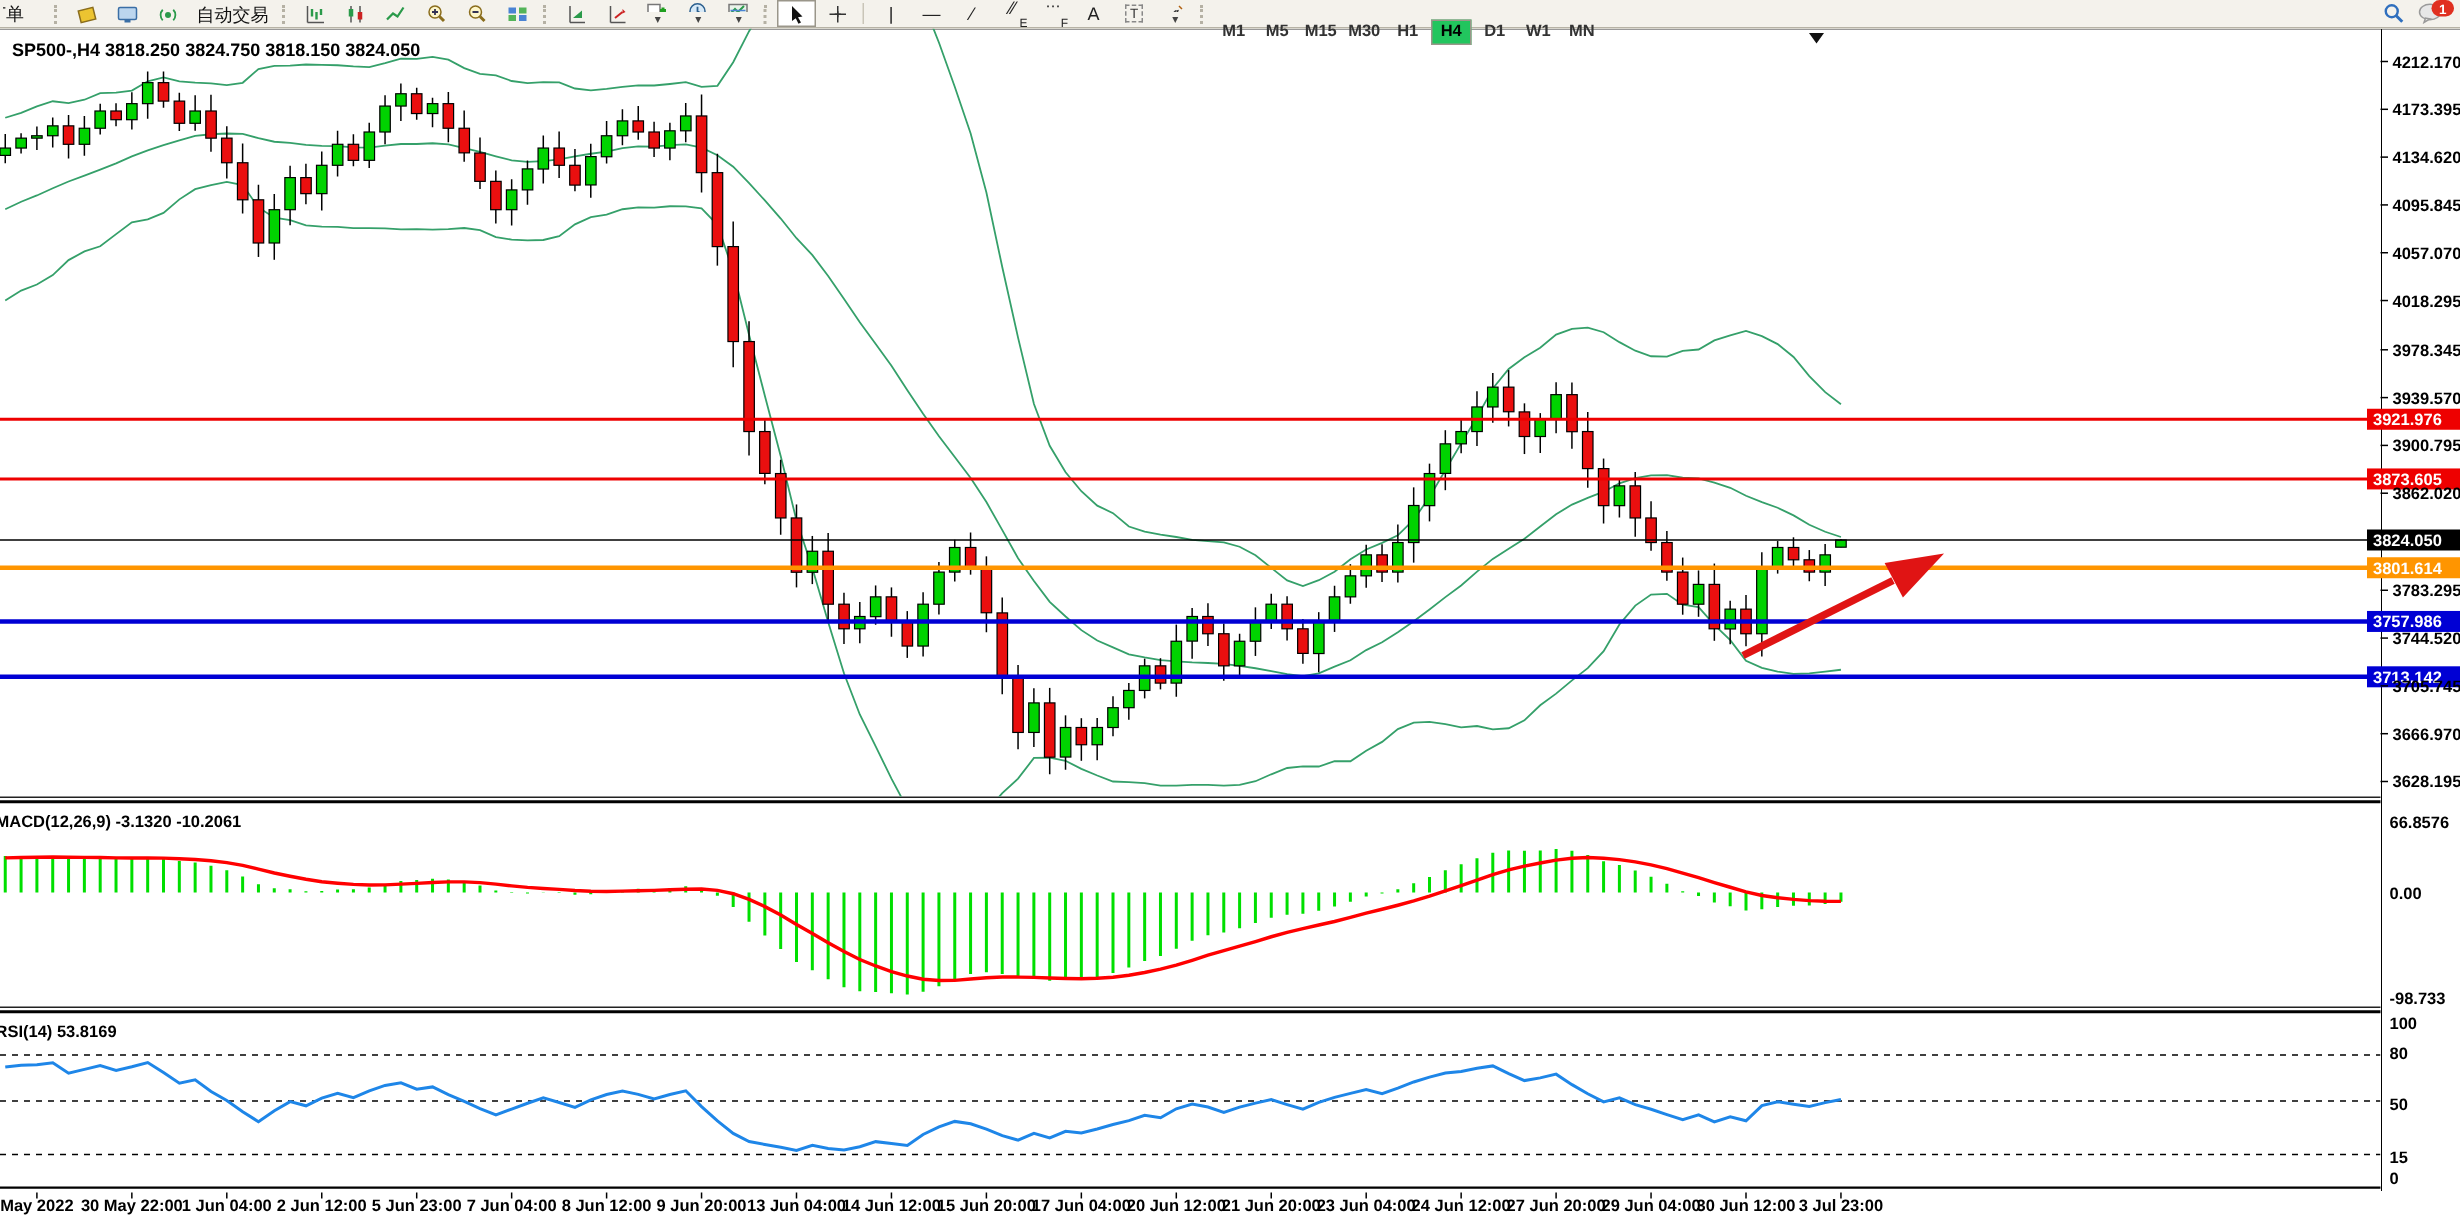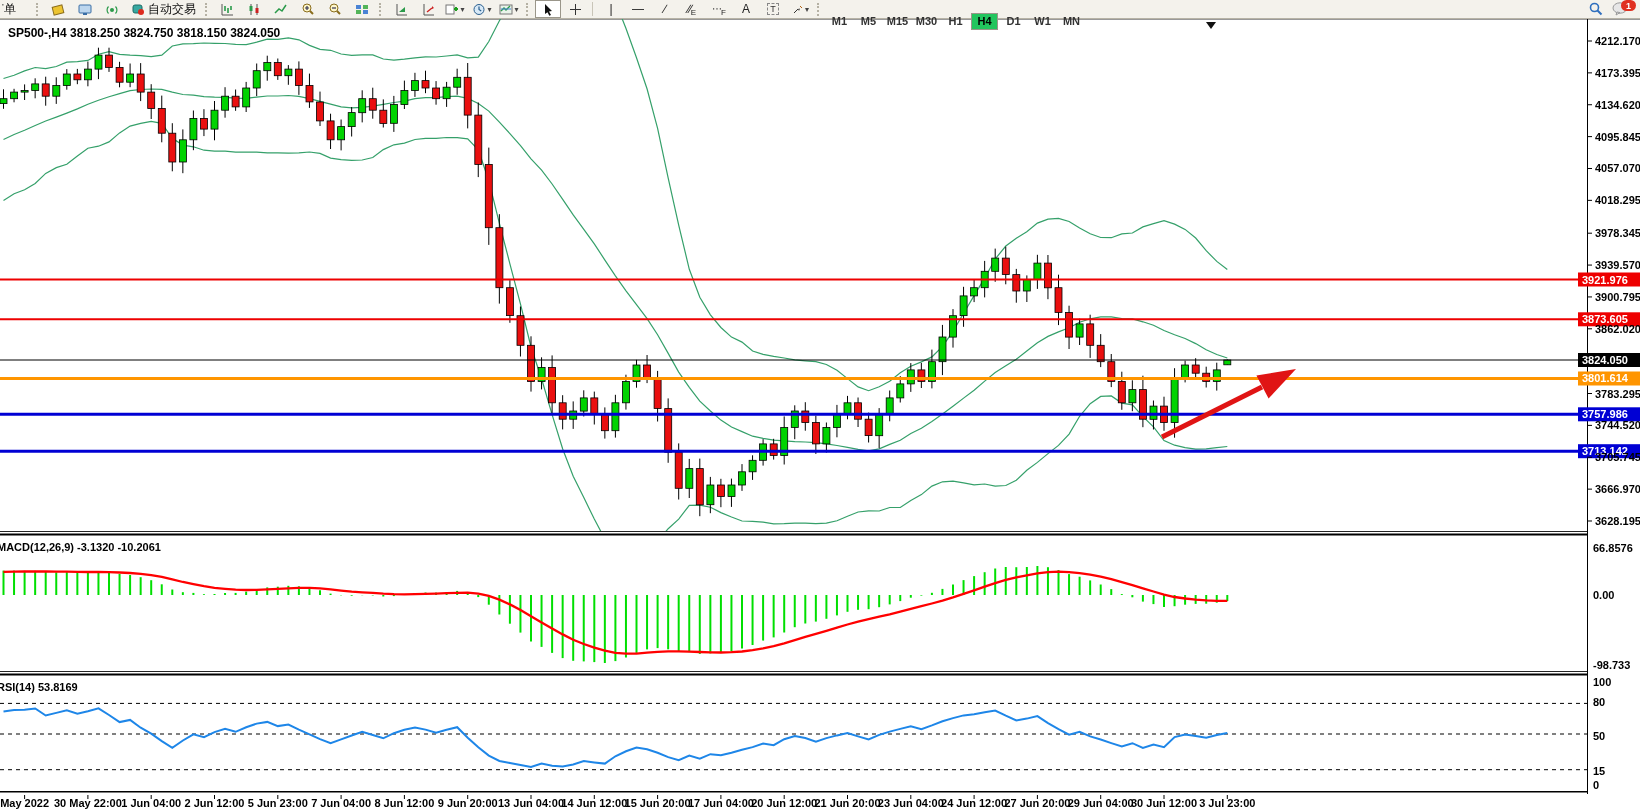--- a/index.html
+++ b/index.html
@@ -3,21 +3,21 @@
 <meta charset="utf-8">
 <style>
   html,body{margin:0;padding:0;}
   body{width:1640px;height:810px;position:relative;overflow:hidden;background:#fff;
        font-family:"Liberation Sans",sans-serif;}
   
   .toolbar{position:relative;z-index:2;height:18px;background:#f4f2ec;
            border-bottom:1px solid #b7b3a6;display:flex;align-items:center;
            font:11px "Liberation Sans",sans-serif;padding:0 2px;gap:1px;white-space:nowrap;}
   .tbtn{height:16px;min-width:20px;display:flex;align-items:center;justify-content:center;
-        border:1px solid transparent;background:none;padding:0 2px;color:#222;cursor:default;}
+        border:1px solid transparent;background:none;padding:0 2px;color:#222;cursor:default;flex-direction:column;}
   .tbtn.pressed{background:#fff;border-color:#9a968a;}
   .sep{width:1px;height:14px;border-left:1px solid #c9c5b8;margin:0 3px;}
   .grip{width:3px;height:13px;border-left:2px dotted #b5b1a4;margin:0 3px;}
   .orders-clip{width:30px;overflow:hidden;height:16px;display:flex;align-items:center;}
   .orders-clip span{margin-left:-10px;font-size:12px;color:#111;}
   .autotrade{display:flex;align-items:center;gap:3px;padding:0 4px;height:16px;}
   .autotrade .lbl{font-size:12px;color:#111;}
   .caret{font-size:8px;color:#444;margin-left:1px;}
   .tf{min-width:25px;height:15px;display:flex;align-items:center;justify-content:center;
       font:bold 11px "Liberation Sans",sans-serif;color:#333;border:1px solid transparent;margin-top:24px;}

